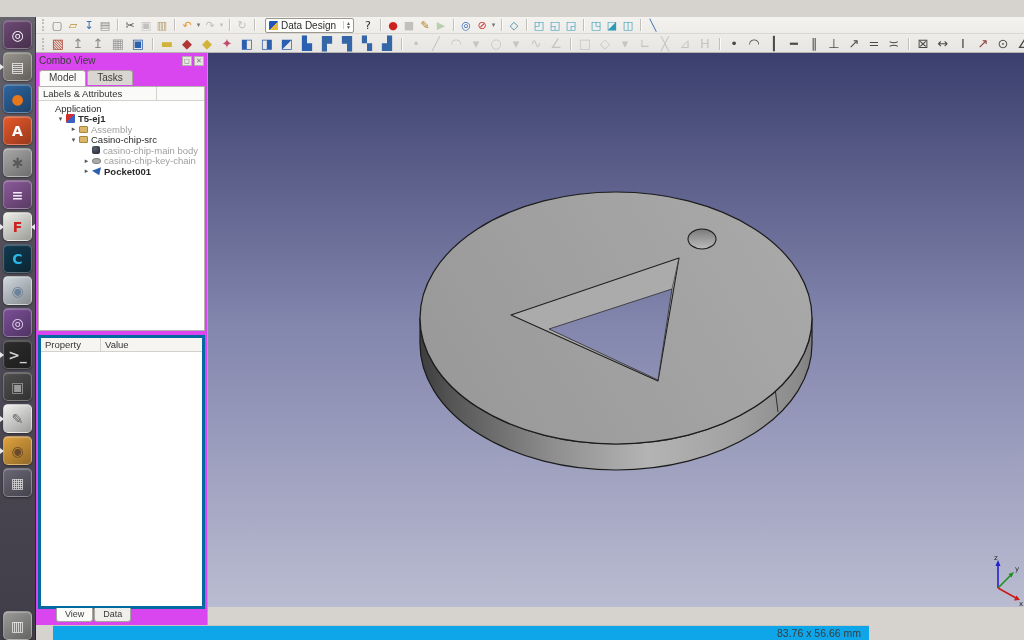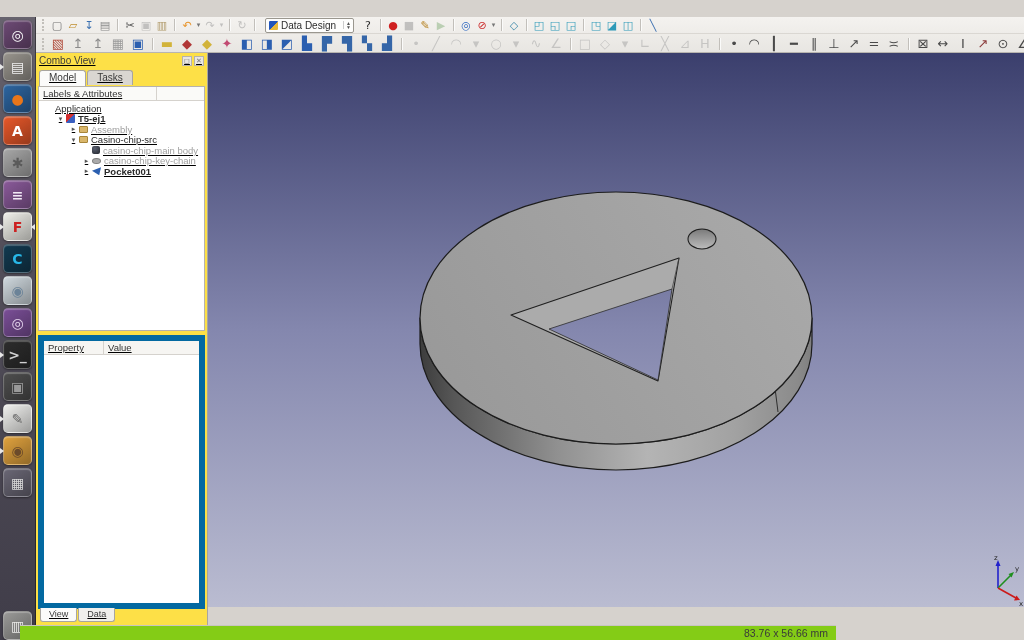--- a/index.html
+++ b/index.html
@@ -52,21 +52,21 @@
   #wbcombo { display:inline-flex; align-items:center; gap:3px; height:15px;
     background:#fdfdfc; border:1px solid #9a978f; border-radius:2px; padding:0 2px 0 3px;
     margin:0 6px; font-size:10px; color:#2c2c2c; }
   #wbcombo .wbicon { width:9px; height:9px; border-radius:1px;
     background:linear-gradient(135deg,#2255bb 55%,#e8b93a 55%); }
   #wbcombo .spin { display:flex; flex-direction:column; line-height:4px; font-size:5px;
     color:#555; border-left:1px solid #ccc; padding-left:2px; margin-left:4px; }
 
   
   #combo { position:absolute; left:36px; top:53px; width:172px; height:572px;
-    background:#fde047; border-right:1px solid #a8a5a0; display:flex; flex-direction:column; font-size:10px;text-decoration:underline; }
+    background:#d946ef; border-right:1px solid #a8a5a0; display:flex; flex-direction:column; font-size:10px; }
   #combo-head { height:15px; display:flex; align-items:center; padding:0 3px; color:#3c3c3c; }
   #combo-head .cbtns { margin-left:auto; display:flex; gap:2px; }
   .cbtn { width:10px; height:10px; border:1px solid #b5b2ad; background:#e8e6e2;
     font-size:7px; line-height:8px; text-align:center; color:#777; }
   #combo-tabs { display:flex; align-items:flex-end; height:17px; padding-left:3px; gap:1px; }
   .ctab { padding:1px 9px 2px; font-size:10px; color:#3a3a3a; border:1px solid #a8a5a0;
     border-bottom:none; border-radius:3px 3px 0 0; background:#d9d6d1; }
   .ctab.active { background:#fbfbfa; position:relative; top:1px; padding-bottom:3px; }
   #treebox { margin:1px 2px 0; background:#fff; border:1px solid #b5b2ad; height:245px; overflow:hidden; }
   #treehead { display:flex; height:14px; background:#fafaf8; border-bottom:1px solid #d5d2cd; }
@@ -77,46 +77,46 @@
   .tlabel { font-size:9.5px; color:#2a2a2a; margin-left:3px; }
   .tlabel.bold { font-weight:bold; }
   .tlabel.gray { color:#a0a0a0; }
   .ticon { width:9px; height:9px; flex:0 0 auto; margin-left:1px; }
   .ti-doc { background:linear-gradient(135deg,#d42f2f 45%,#3a5fc0 45%); border-radius:1px; }
   .ti-folder { height:7px; background:#d9b66a; border:1px solid #a8863a; border-radius:1px; }
   .ti-body { width:8px; height:8px; background:radial-gradient(circle at 35% 30%,#5a6070,#23262e); border-radius:2px; }
   .ti-pad { height:6px; background:#aaa; border:1px solid #7e7e7e; border-radius:50%; }
   .ti-pocket { height:8px; background:#2b5fb0; clip-path:polygon(0 45%,100% 0,80% 100%); }
   #splitter { height:4px; }
-  #propbox { flex:1 1 auto; margin:0 2px; background:#fff; border:6px solid #0369a1; display:flex; flex-direction:column; }
+  #propbox { flex:1 1 auto; margin:0 2px; background:#fff; border:3px solid #0369a1; display:flex; flex-direction:column; }
   #prophead { display:flex; height:14px; background:#f6f5f2; border-bottom:1px solid #d5d2cd; }
   #prophead .pcell { padding:1px 4px; font-size:9.5px; color:#333; border-right:1px solid #d5d2cd; }
   #prophead .pcell:first-child { width:60px; }
   #prophead .pcell:last-child { flex:1; border-right:none; }
   #propbody { flex:1; }
-  #combo-bottom-tabs { height:16px; display:flex; align-items:flex-start; padding-left:4px; gap:1px; }
+  #combo-bottom-tabs { height:16px; display:flex; align-items:flex-start; padding-left:20px; gap:1px; }
   .btab { padding:1px 8px 2px; font-size:9px; color:#3a3a3a; border:1px solid #a8a5a0; border-top:none;
     border-radius:0 0 3px 3px; background:#f0efec; position:relative; top:-1px; }
   .btab.active { background:#fbfbfa; }
 
   
   #viewport { position:absolute; left:208px; top:53px; width:816px; height:554px; }
   #viewport svg { display:block; }
 
   
   #docbar { position:absolute; left:208px; top:607px; width:816px; height:18px;
     background:linear-gradient(#d8d4cf,#c9c5c0); display:flex; align-items:flex-end; padding-left:6px; }
   #doctab { display:flex; align-items:center; gap:5px; height:17px; padding:0 7px;
     background:#f2f1ee; border:1px solid #a8a5a0; border-bottom:none; border-radius:3px 3px 0 0; font-size:10px; color:#2e2e2e; }
   #doctab .ti-doc { width:10px; height:10px; }
   #doctab .closex { font-size:9px; font-weight:bold; color:#444; }
 
   
-  #statusbar { position:absolute; left:20px; top:625px; width:816px; height:15px;
-    background:#84cc16; border-top:1px solid #c8c5c0; display:flex; align-items:center; }
+  #statusbar { position:absolute; left:53px; top:625px; width:816px; height:15px;
+    background:#0ea5e9; border-top:1px solid #c8c5c0; display:flex; align-items:center; }
   #statusbar .dims { margin-left:auto; padding-right:8px; font-size:10.5px; color:#3a3a3a; }
 </style>
 </head>
 <body>
 
 <div id="stage">
 
 
   <div id="launcher">
       <div class="ltile" style="background: linear-gradient(145deg, rgb(109, 74, 117), rgba(0, 0, 0, 0.35)), rgb(109, 74, 117);">

